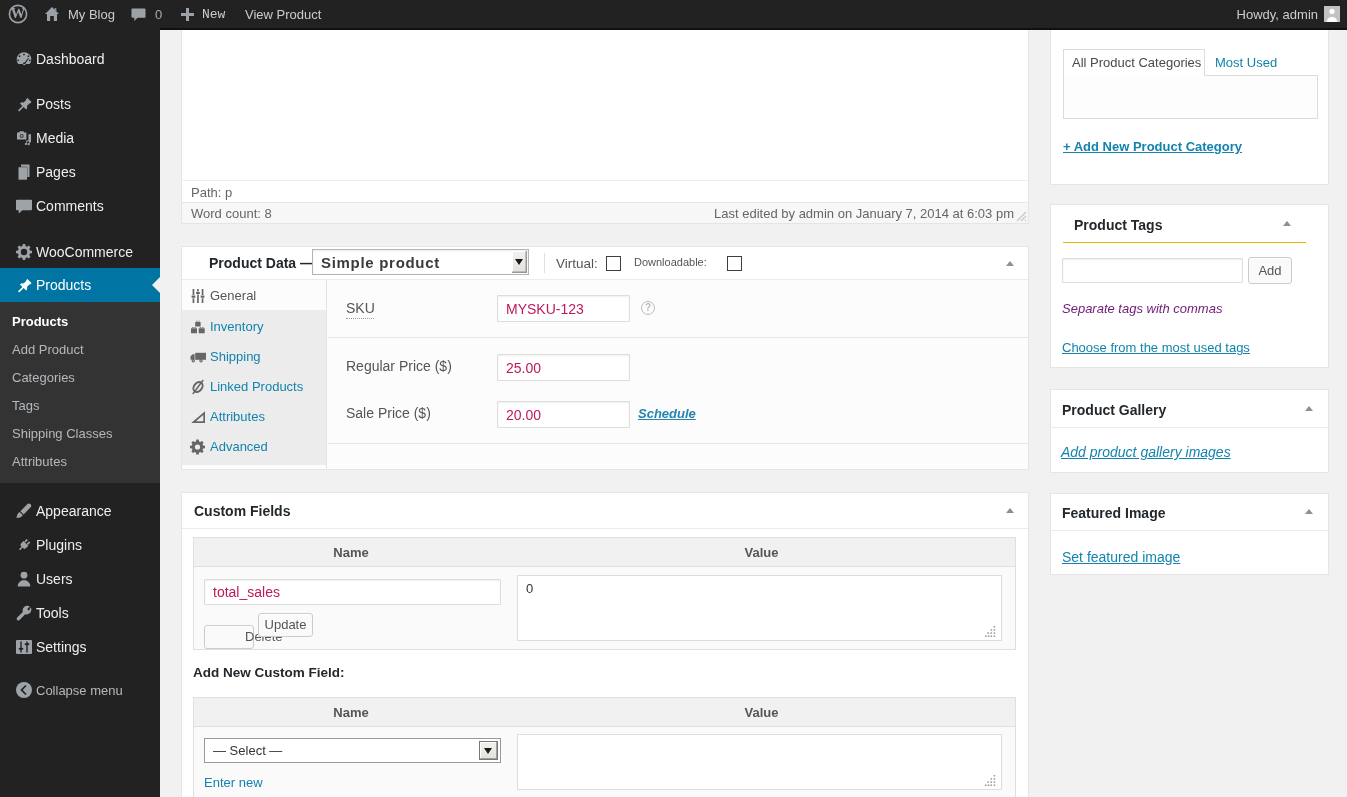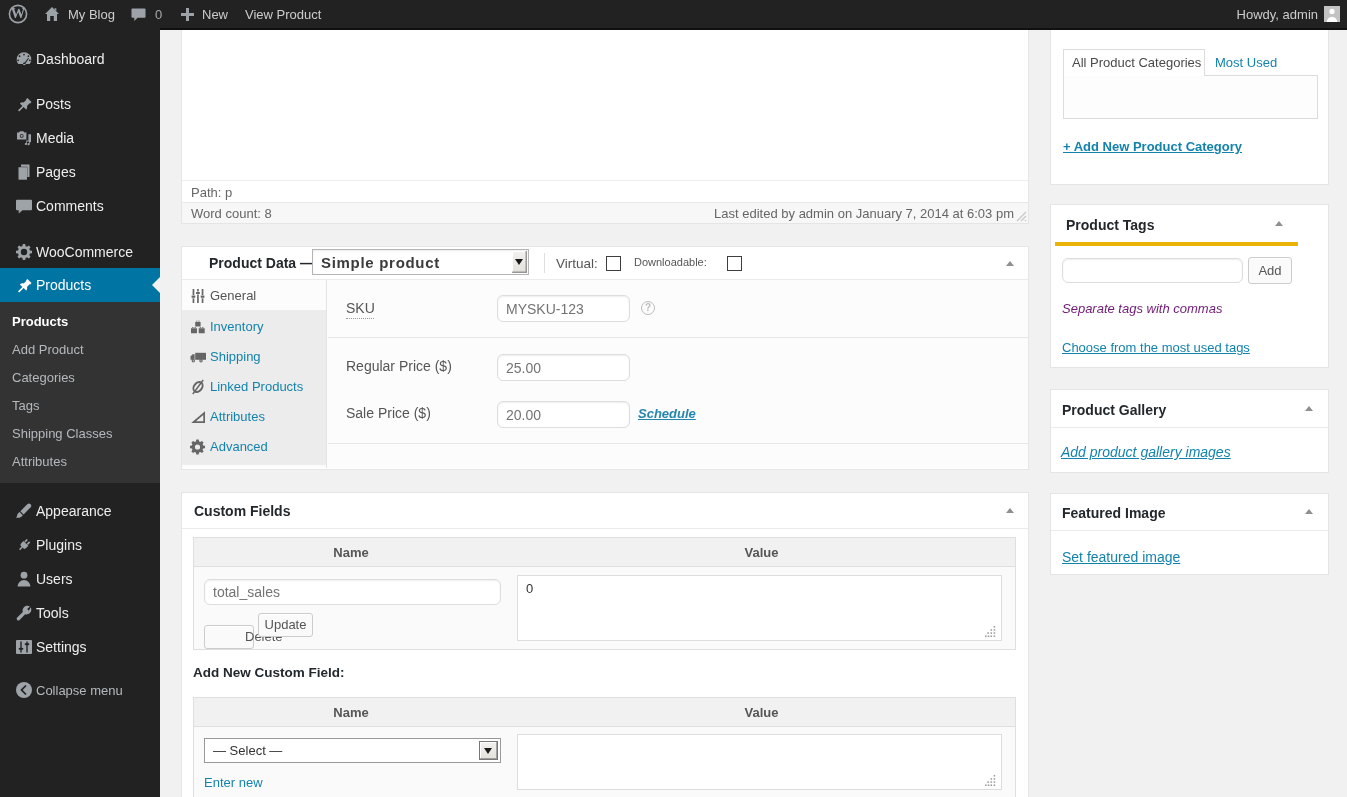--- a/index.html
+++ b/index.html
@@ -4,22 +4,22 @@
 <style>
 html,body{margin:0;padding:0;}
 body{width:1347px;height:797px;overflow:hidden;position:relative;background:#f1f1f1;
   font-family:"Liberation Sans",sans-serif;font-size:13px;color:#444;}
 .abs{position:absolute;}
 .panel{position:absolute;background:#fff;border:1px solid #e5e5e5;box-sizing:border-box;}
 .ptitle{font-weight:bold;font-size:14px;color:#23282d;}
 a{text-decoration:none;}
 .blue{color:#1383ad;}
 .handle{position:absolute;width:0;height:0;border-left:4px solid transparent;border-right:4px solid transparent;border-bottom:5px solid #8f8f8f;}
-.inp{position:absolute;background:#fff;border:1px solid #ddd;border-radius:6px;box-sizing:border-box;
-  box-shadow:inset 0 1px 2px rgba(0,0,0,.07);font-size:14px;color:#737373;padding:0 0 0 8px;font-family:"Liberation Sans",sans-serif;}
+.inp{position:absolute;background:#fff;border:1px solid #ddd;border-radius:1px;box-sizing:border-box;
+  box-shadow:inset 0 1px 2px rgba(0,0,0,.07);font-size:14px;color:#be185d;padding:0 0 0 8px;font-family:"Liberation Sans",sans-serif;}
 .btn{position:absolute;background:#fafafa;border:1px solid #ccc;border-radius:3px;box-sizing:border-box;
   color:#555;font-size:13px;text-align:center;box-shadow:0 1px 0 #fff inset;}
 .row-label{position:absolute;font-size:14px;color:#555;}
 .menu-item{position:absolute;left:0;width:160px;height:34px;color:#eee;font-size:14px;}
 .menu-item .txt{position:absolute;left:36px;top:50%;margin-top:-8px;line-height:16px;}
 .menu-item svg{position:absolute;left:14px;top:50%;margin-top:-10px;}
 .sub-item{position:absolute;left:12px;color:#b4b9be;font-size:13px;line-height:16px;margin-top:-8px;}
 .grip{position:absolute;width:11px;height:11px;}
 .tab{position:absolute;left:0;width:144px;height:30px;font-size:13px;color:#1383ad;}
 .tab svg{position:absolute;left:8px;top:8px;}
@@ -38,21 +38,21 @@
     <path fill="#9ca2a7" d="M10.5 2.2 h1.8 v3 l-1.8-1.8 z"></path>
   </svg>
   <span class="abs" style="left:68px;top:7px;">My Blog</span>
   <svg class="abs" style="left:131px;top:7px;" width="15" height="15" viewBox="0 0 16 16">
     <path fill="#9ca2a7" d="M1.5 1.5 h13 a1 1 0 0 1 1 1 v8 a1 1 0 0 1-1 1 h-7.5 l-3.5 3.5 v-3.5 h-2 a1 1 0 0 1-1-1 v-8 a1 1 0 0 1 1-1 z"></path>
   </svg>
   <span class="abs" style="left:155px;top:7px;color:#a7aaad;">0</span>
   <svg class="abs" style="left:181px;top:8px;" width="13" height="13" viewBox="0 0 13 13">
     <path fill="#9ca2a7" d="M5 0 h3 v5 h5 v3 h-5 v5 h-3 v-5 h-5 v-3 h5 z"></path>
   </svg>
-  <span class="abs" style="left:202px;top:7px;">New</span>
+  <span class="abs" style="left:202px;top:7px;font-family:Liberation Mono, monospace;">New</span>
   <span class="abs" style="left:245px;top:7px;">View Product</span>
   <span class="abs" style="right:29px;top:7px;">Howdy, admin</span>
   <div class="abs" style="right:7px;top:6px;width:16px;height:16px;background:#c3c3c3;">
     <svg width="16" height="16" viewBox="0 0 16 16">
         <circle cx="8" cy="5.4" r="2.6" fill="#fff"></circle>
         <path fill="#fff" d="M2.8 16 a5.2 5.2 0 0 1 10.4 0 z"></path>
       </svg>
   </div>
 </div>
 <div class="abs" style="left:0;top:28px;width:1347px;height:2px;background:#101010;"></div>
@@ -329,21 +329,21 @@
 
 <div class="panel" id="catpanel" style="left:1050px;top:30px;width:279px;height:155px;border-top:none;">
   <div class="abs" style="left:12px;top:45px;width:255px;height:44px;border:1px solid #dcdcdc;background:#fdfdfd;box-sizing:border-box;"></div>
   <div class="abs" style="left:12px;top:19px;width:142px;height:27px;border:1px solid #dcdcdc;border-bottom:none;background:#fff;box-sizing:border-box;">
     <span class="abs" style="left:8px;top:5px;color:#4a4a4a;">All Product Categories</span>
   </div>
   <span class="abs blue" style="left:164px;top:25px;">Most Used</span>
   <a class="abs blue" style="left:12px;top:109px;font-weight:bold;text-decoration:underline;">+ Add New Product Category</a>
 </div>
 <div class="panel" id="tagpanel" style="left:1050px;top:204px;width:279px;height:164px;">
-  <div class="abs" style="left:4px;top:0;width:243px;height:37px;border-bottom:4px solid #eab308;">
+  <div class="abs" style="left:12px;top:0;width:243px;height:37px;border-bottom:1px solid #eab308;">
     <span class="ptitle" style="position:absolute;left:11px;top:12px;">Product Tags</span>
     <span class="handle" style="right:15px;top:16px;"></span>
   </div>
   <input class="inp" style="left: 11px; top: 53px; width: 181px; height: 25px; font-size: 13px;" value="">
   <div class="btn" style="left:197px;top:52px;width:44px;height:27px;line-height:25px;font-size:13px;">Add</div>
   <span class="abs" style="left:11px;top:96px;font-style:italic;color:#701a75;">Separate tags with commas</span>
   <a class="abs blue" style="left:11px;top:135px;text-decoration:underline;">Choose from the most used tags</a>
 </div>
 <div class="panel" id="gallerypanel" style="left:1050px;top:389px;width:279px;height:84px;">
   <div class="abs" style="left:0;top:0;width:277px;height:37px;border-bottom:1px solid #ebebeb;">

